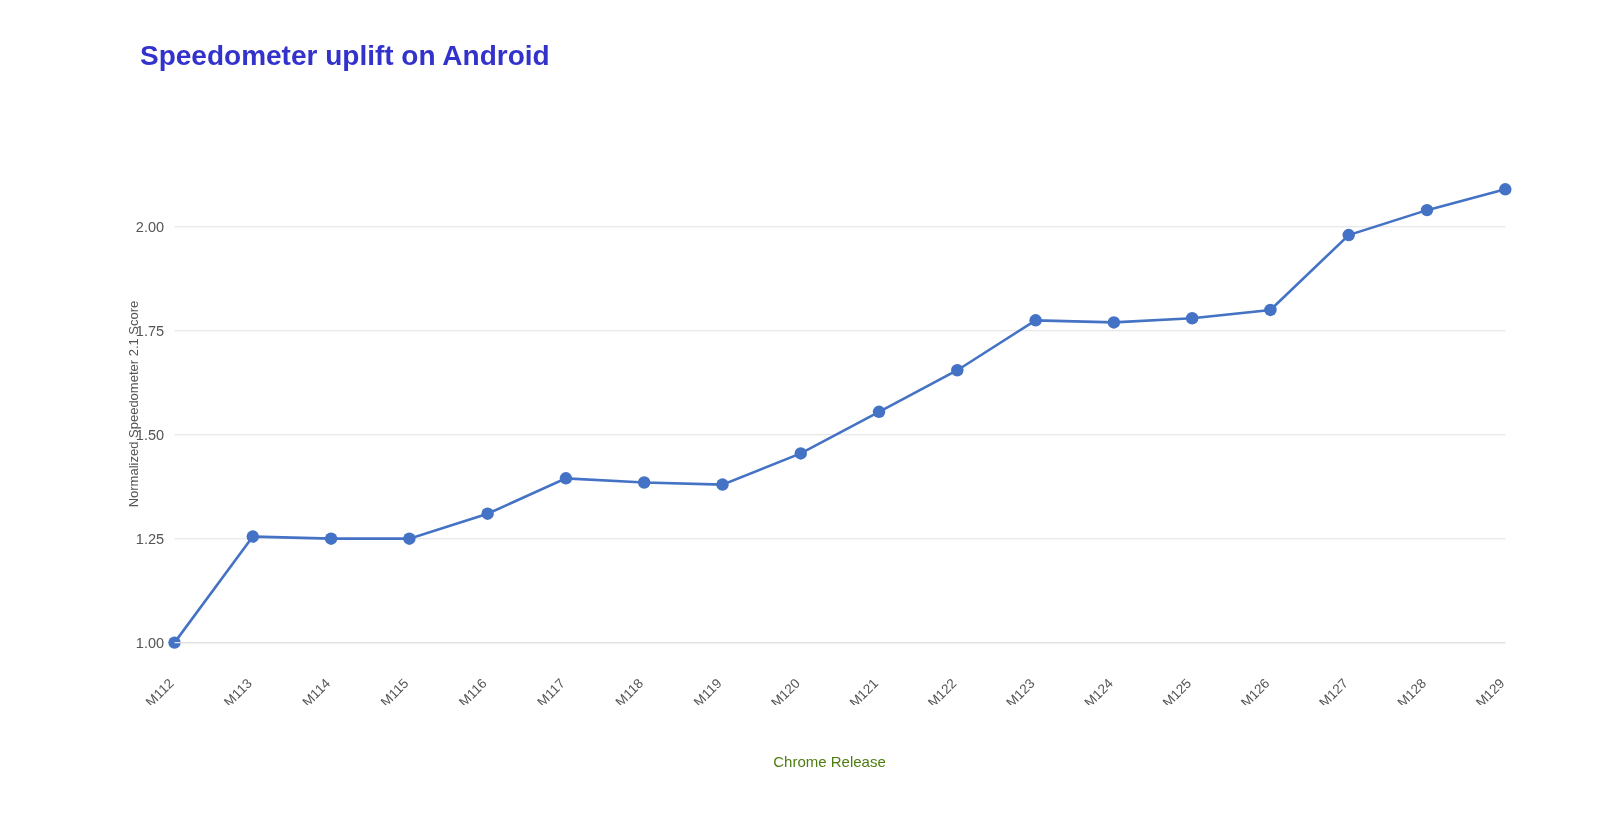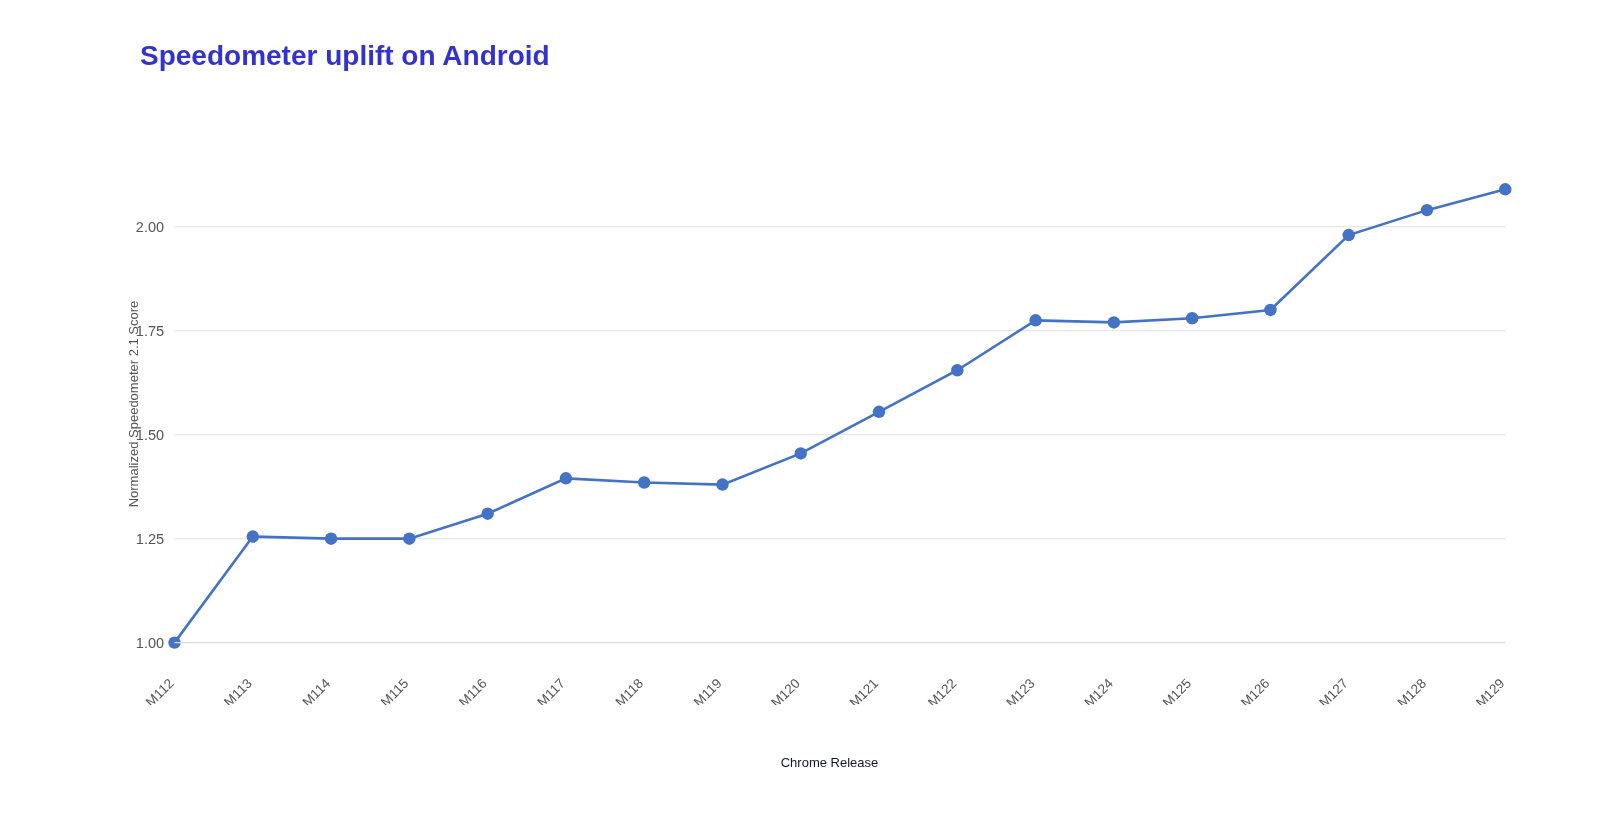--- a/index.html
+++ b/index.html
@@ -35,22 +35,22 @@
       transform: translateY(-50%) rotate(-90deg);
       font-size: 13px;
       color: #555;
       white-space: nowrap;
     }
     .x-axis-label {
       position: absolute;
       bottom: -65px;
       left: 50%;
       transform: translateX(-50%);
-      font-size: 13px;
-      color: #0f172a;
+      font-size: 15px;
+      color: #4d7c0f;
     }
     svg.chart-svg {
       width: 100%;
       height: 100%;
     }
   </style>
 </head>
 <body>
 
 <div class="chart-container">

